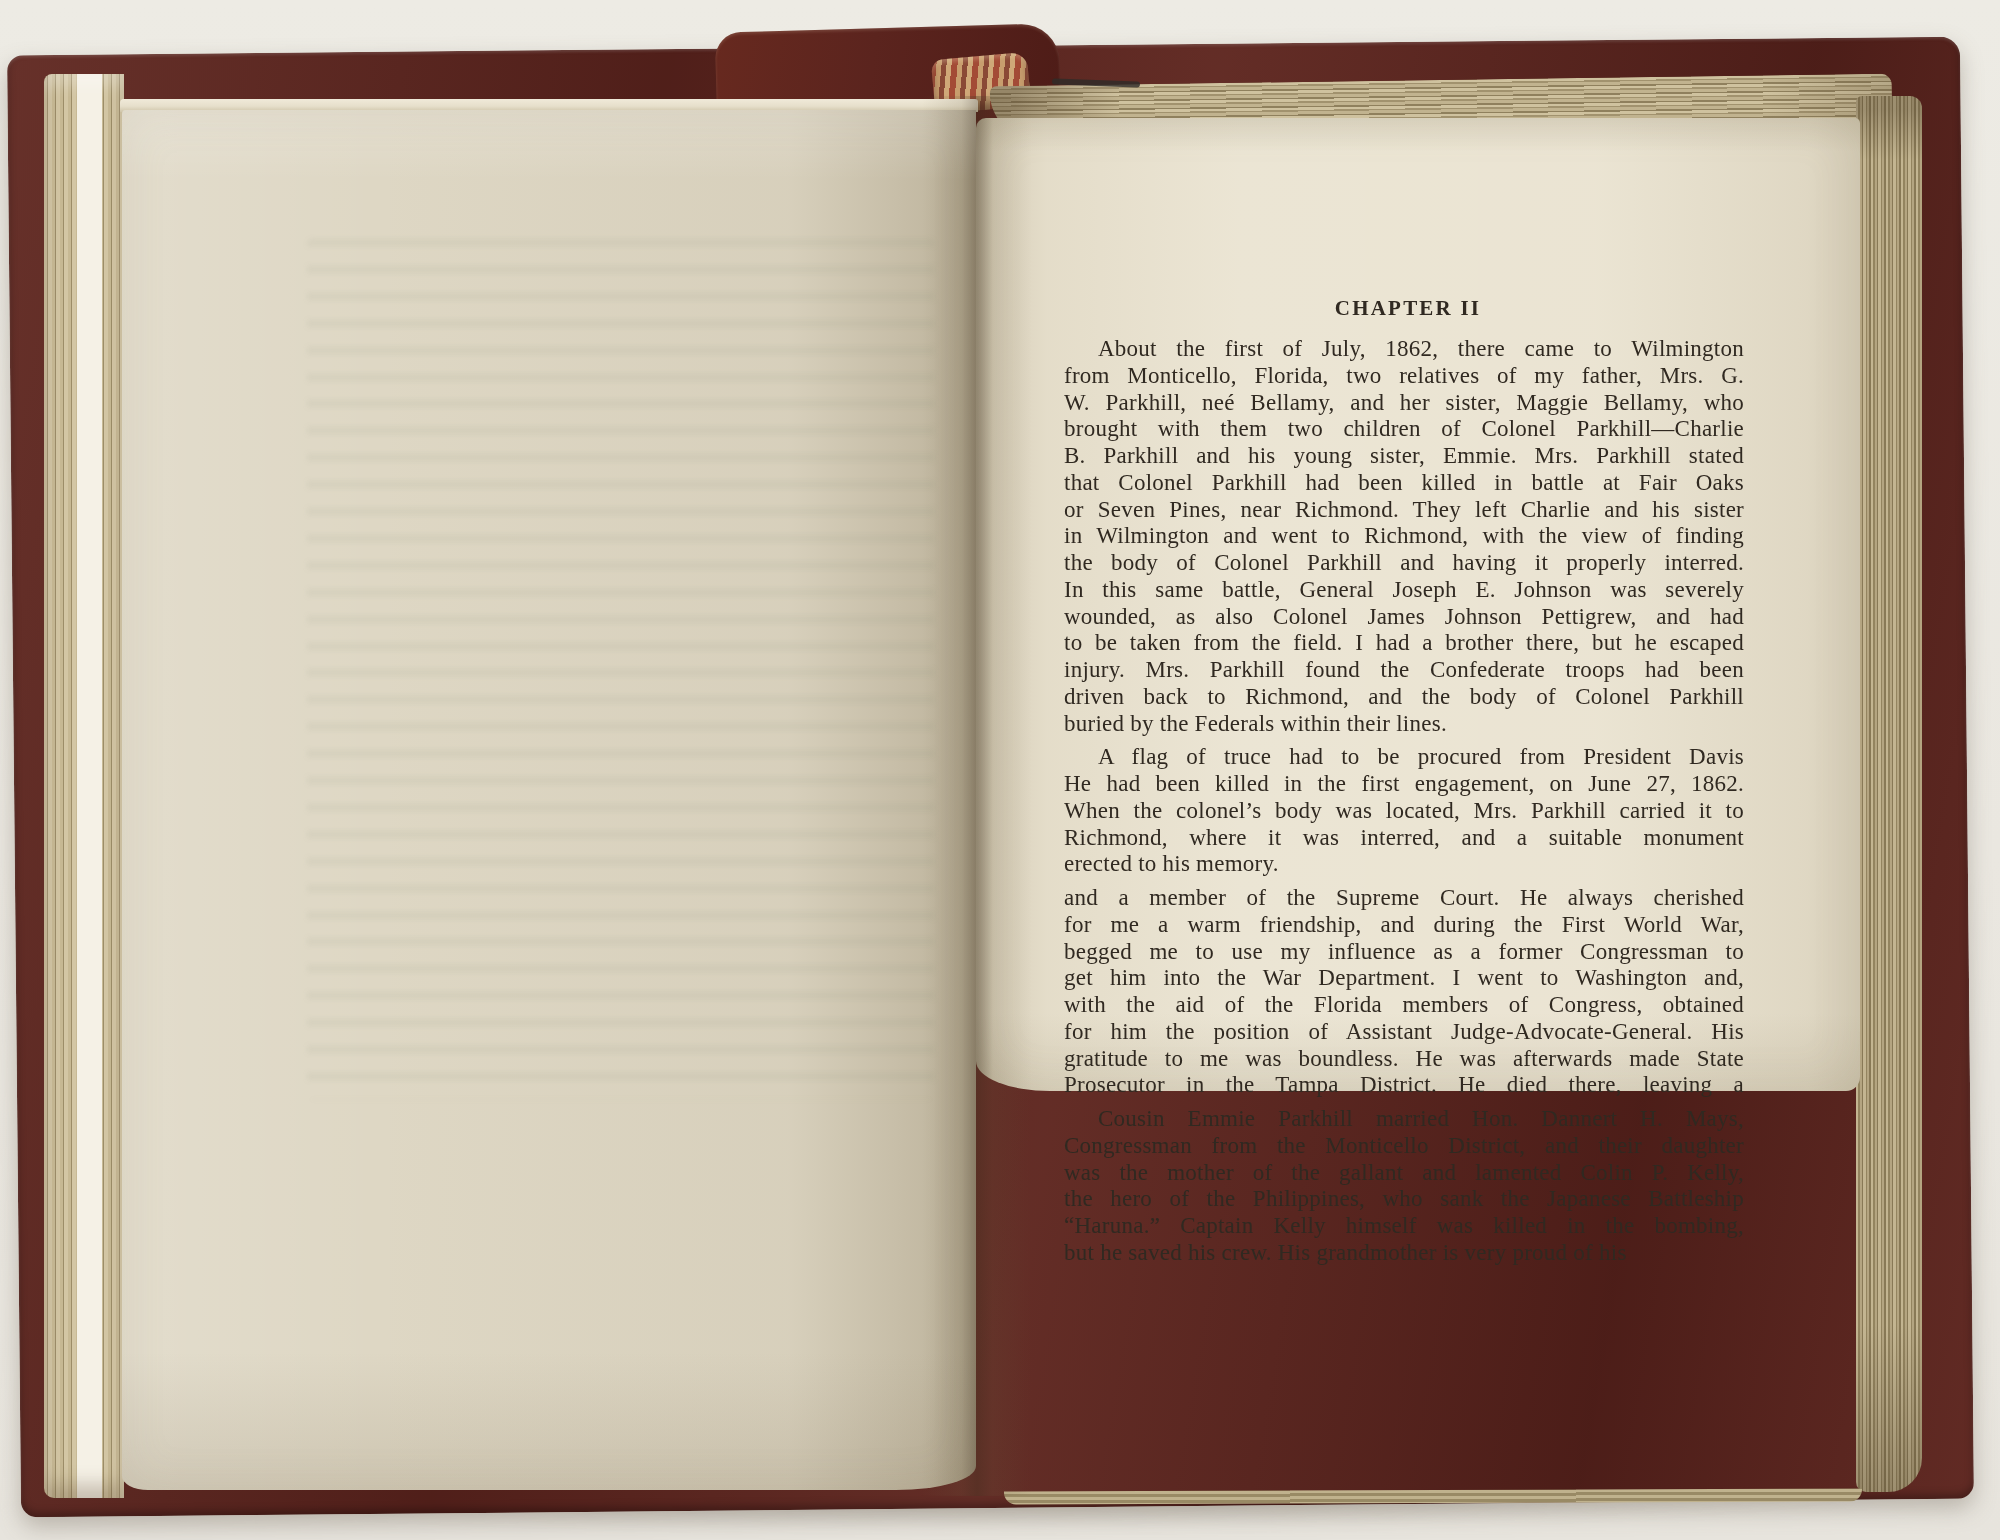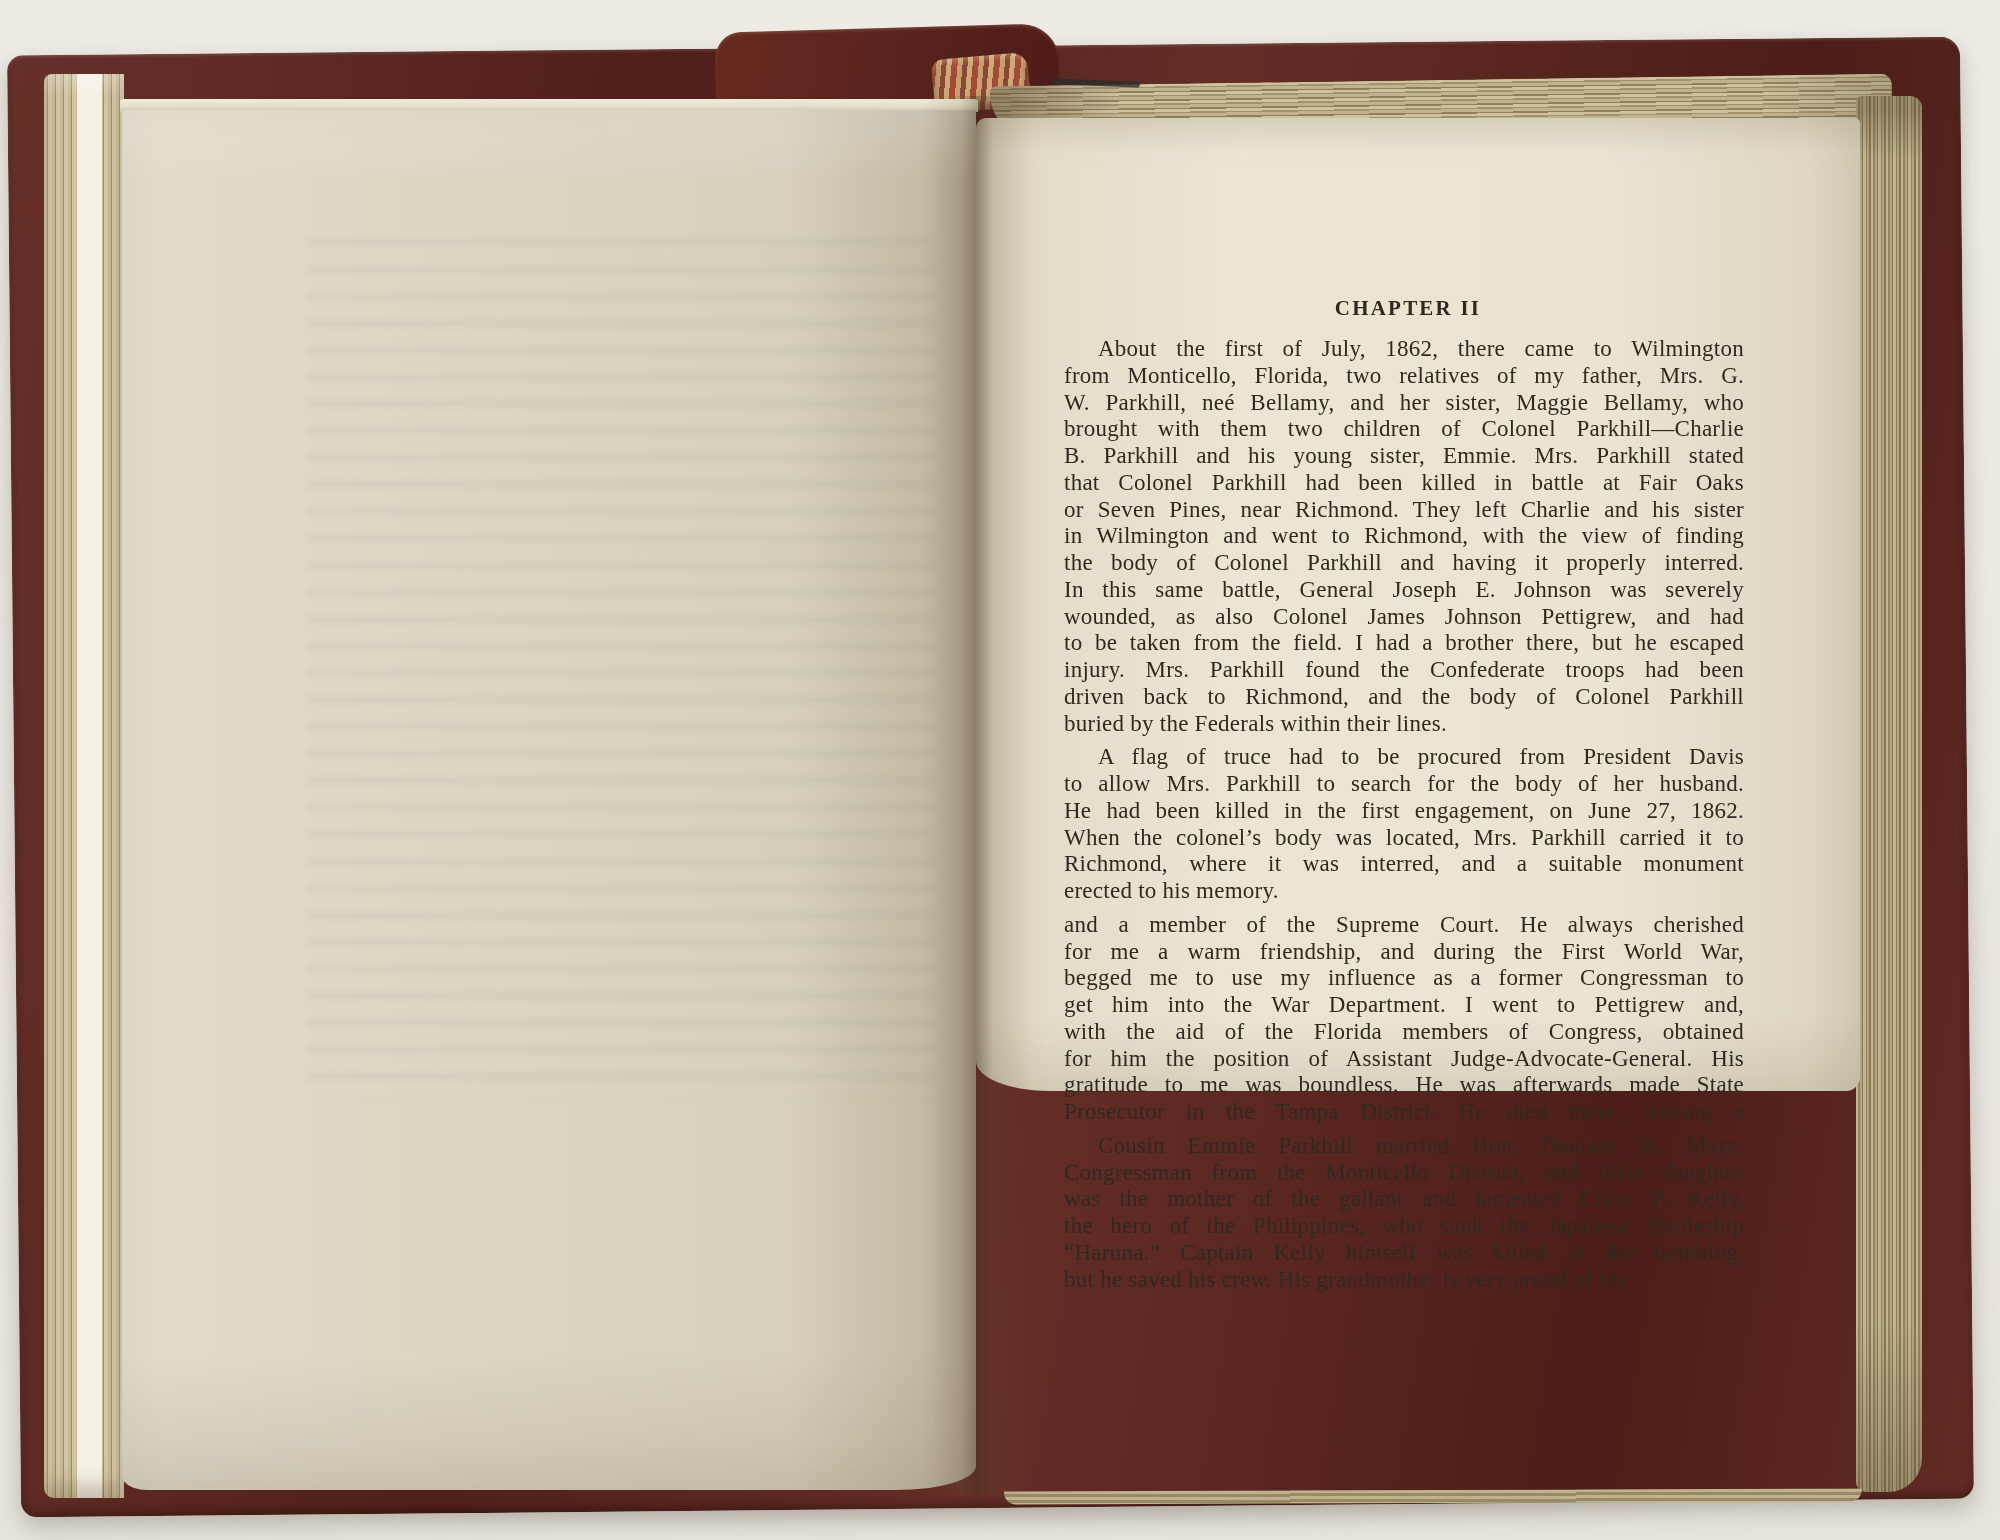--- a/index.html
+++ b/index.html
@@ -125,31 +125,30 @@
             <div class="tline">the body of Colonel Parkhill and having it properly interred.</div>
             <div class="tline">In this same battle, General Joseph E. Johnson was severely</div>
             <div class="tline">wounded, as also Colonel James Johnson Pettigrew, and had</div>
             <div class="tline">to be taken from the field. I had a brother there, but he escaped</div>
             <div class="tline">injury. Mrs. Parkhill found the Confederate troops had been</div>
             <div class="tline">driven back to Richmond, and the body of Colonel Parkhill</div>
             <div class="tline lastline">buried by the Federals within their lines.</div>
           </div>
           <div class="para">
             <div class="tline firstline">A flag of truce had to be procured from President Davis</div>
-            <div class="tline">to allow Mrs. Parkhill to search for the body of her husband.</div>
             <div class="tline">He had been killed in the first engagement, on June 27, 1862.</div>
             <div class="tline">When the colonel’s body was located, Mrs. Parkhill carried it to</div>
             <div class="tline">Richmond, where it was interred, and a suitable monument</div>
             <div class="tline lastline">erected to his memory.</div>
           </div>
           <div class="para">
             <div class="tline">and a member of the Supreme Court. He always cherished</div>
             <div class="tline">for me a warm friendship, and during the First World War,</div>
             <div class="tline">begged me to use my influence as a former Congressman to</div>
-            <div class="tline">get him into the War Department. I went to Pettigrew and,</div>
+            <div class="tline">get him into the War Department. I went to Washington and,</div>
             <div class="tline">with the aid of the Florida members of Congress, obtained</div>
             <div class="tline">for him the position of Assistant Judge-Advocate-General. His</div>
             <div class="tline">gratitude to me was boundless. He was afterwards made State</div>
             <div class="tline">Prosecutor in the Tampa District. He died there, leaving a</div>
           </div>
           <div class="para">
             <div class="tline firstline">Cousin Emmie Parkhill married Hon. Dannert H. Mays,</div>
             <div class="tline">Congressman from the Monticello District, and their daughter</div>
             <div class="tline">was the mother of the gallant and lamented Colin P. Kelly,</div>
             <div class="tline">the hero of the Philippines, who sank the Japanese Battleship</div>

